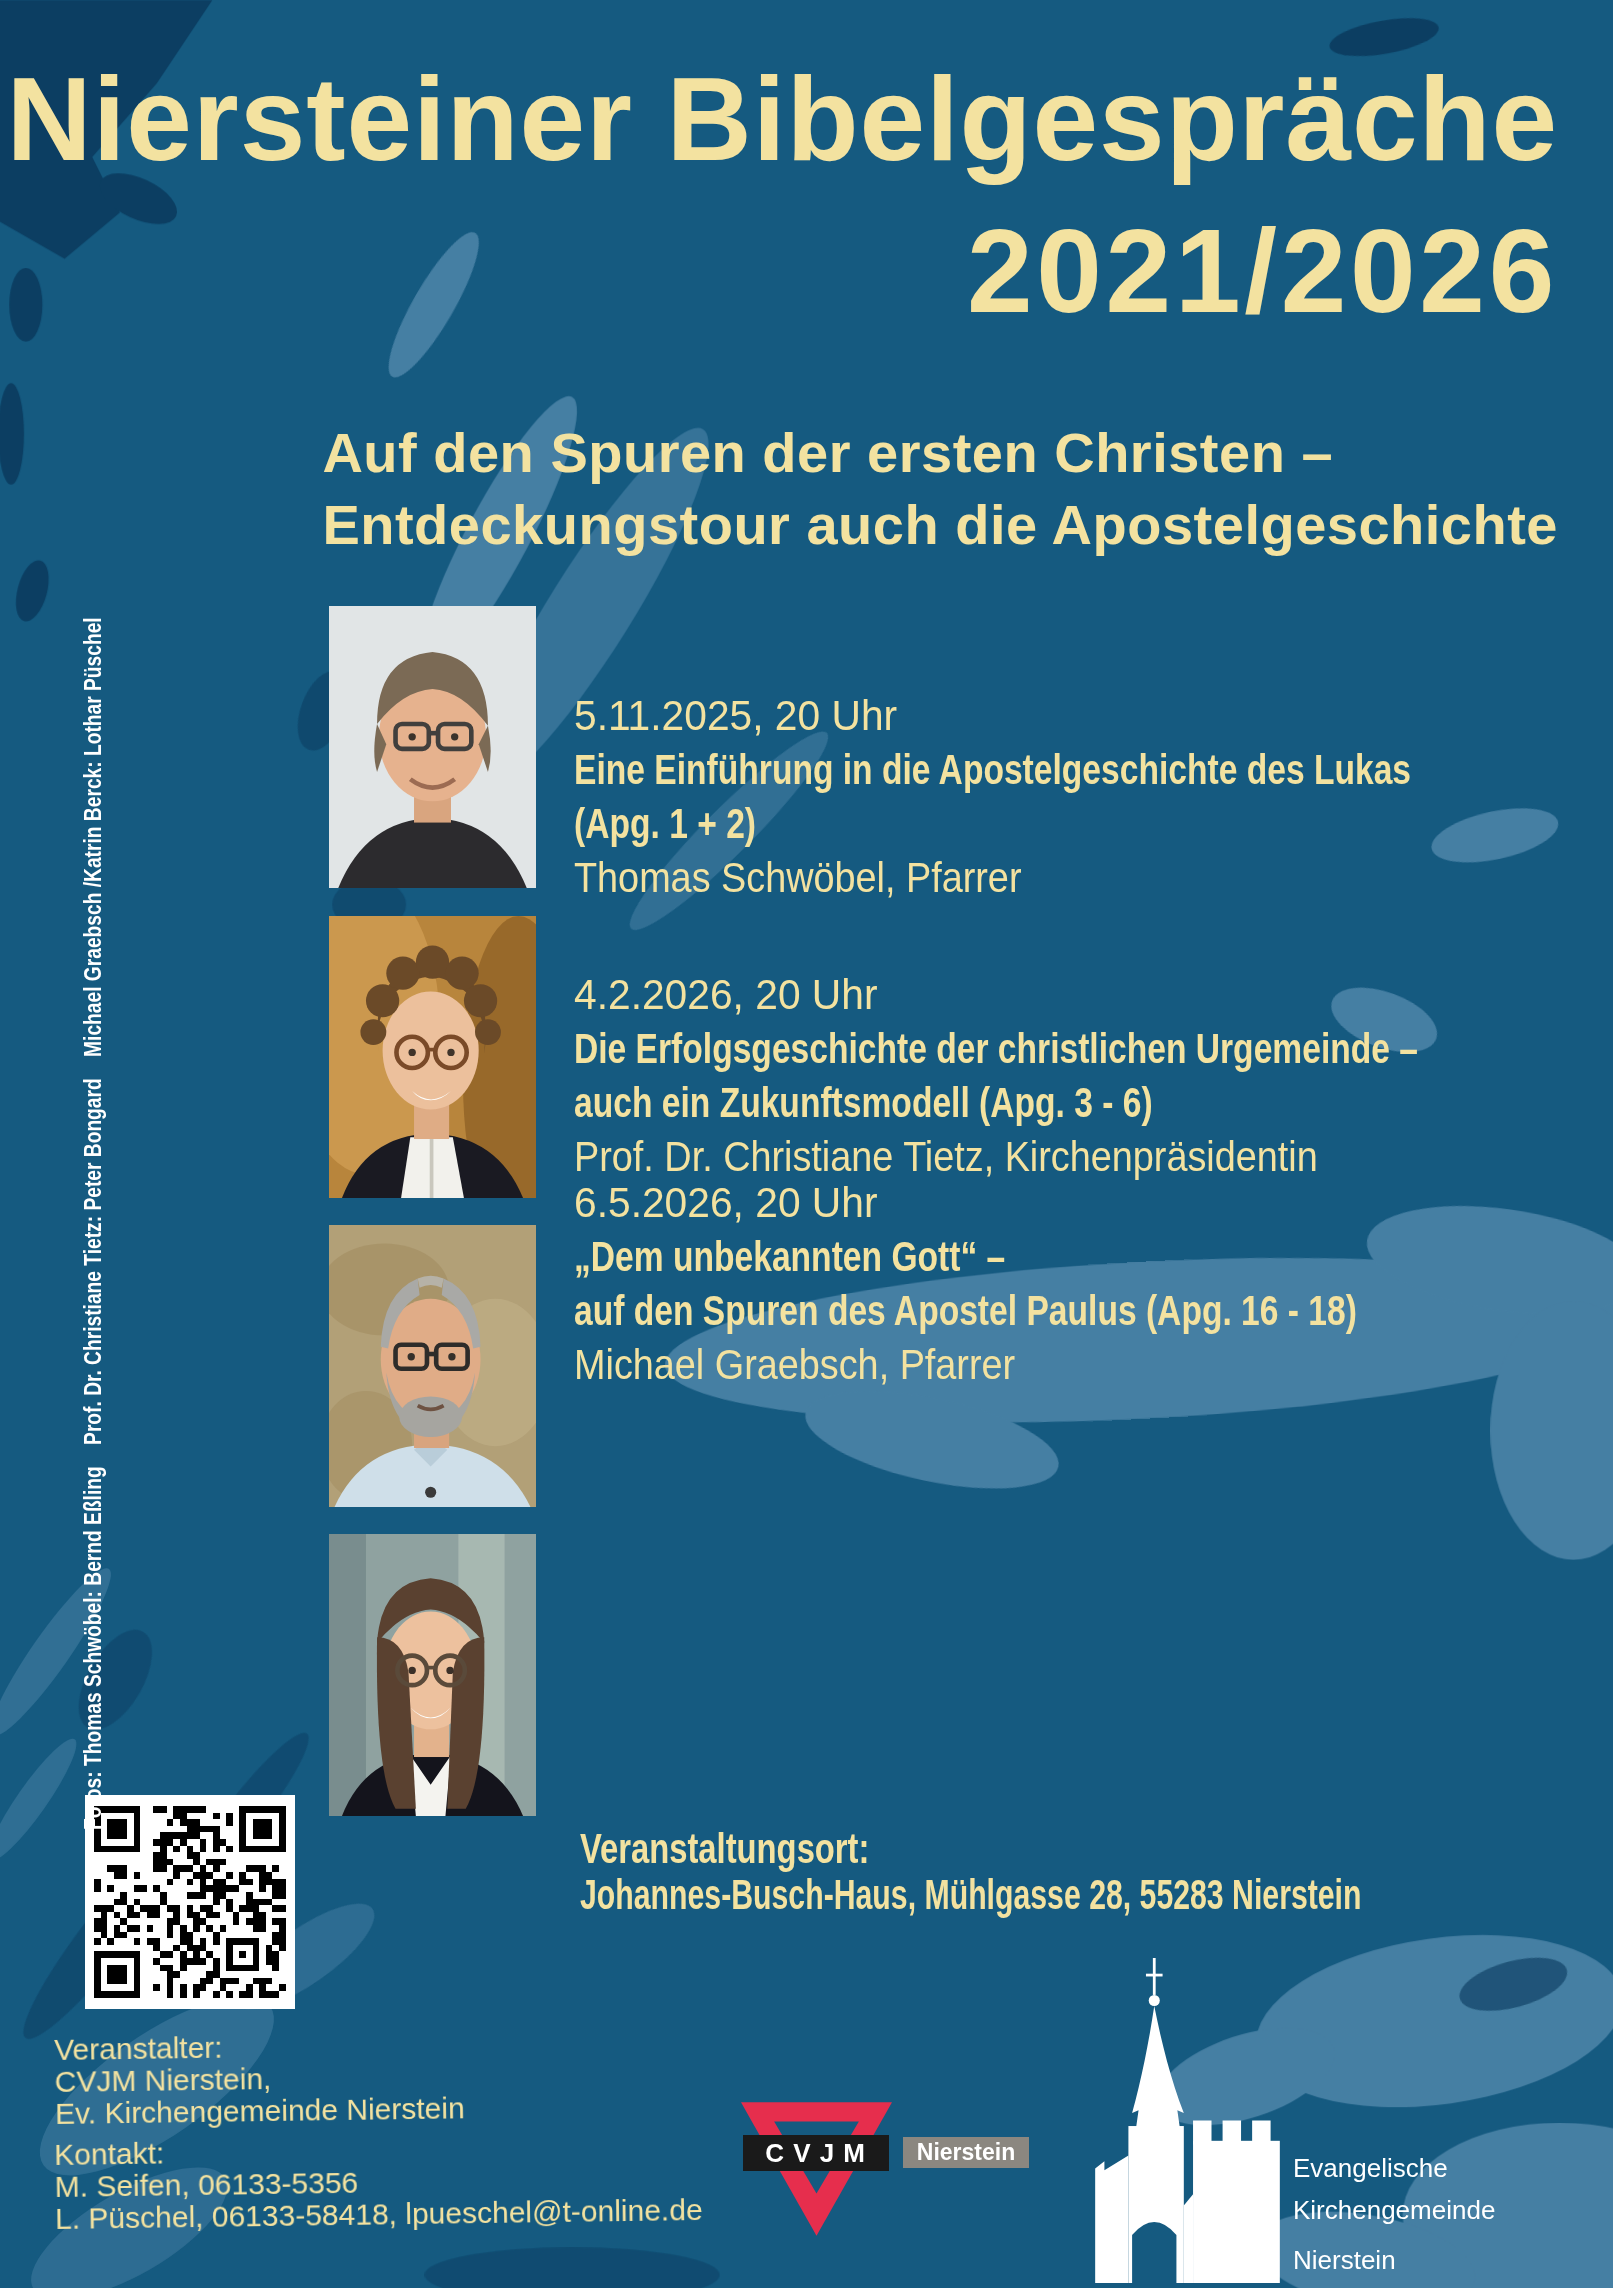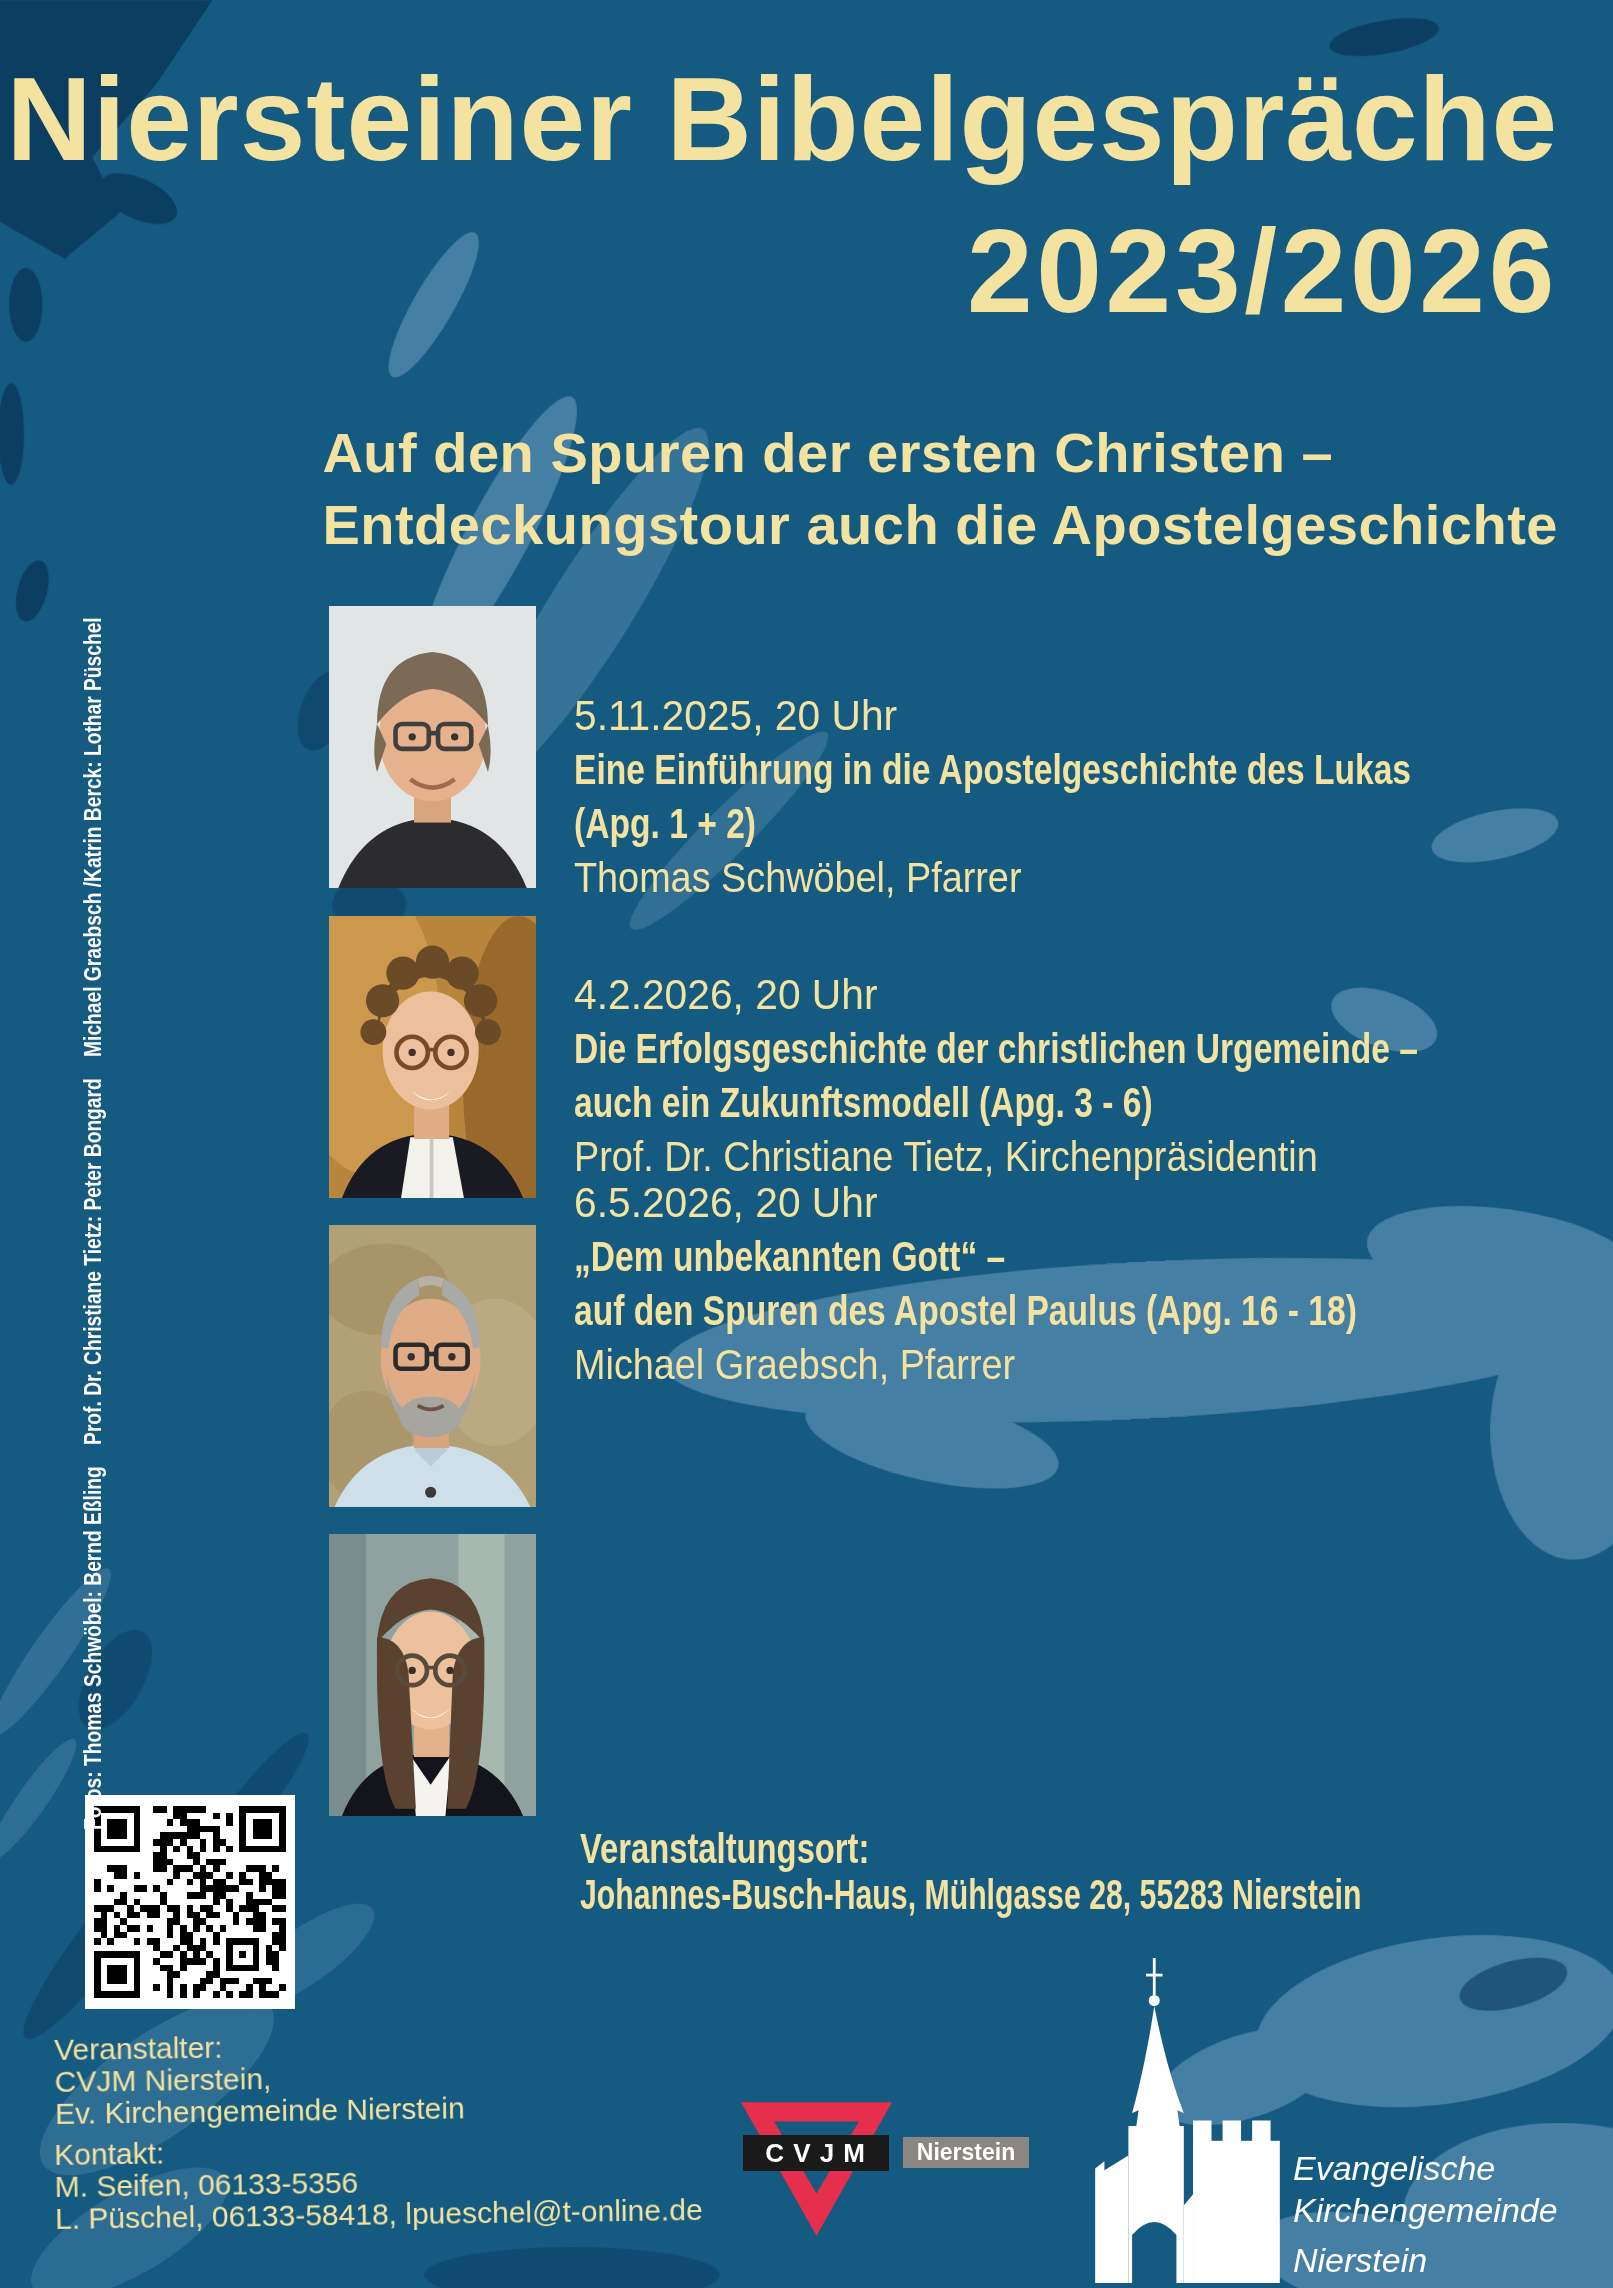--- a/index.html
+++ b/index.html
@@ -53,21 +53,21 @@
   .cvjm-tri{position:absolute;left:741px;top:2102px;width:151px;height:135px;}
   .cvjm-bar{position:absolute;left:743px;top:2135px;width:146px;height:36px;background:#1a1a1a;
             display:flex;align-items:center;justify-content:center;
             color:#fff;font-weight:bold;font-size:26px;letter-spacing:9.2px;padding-left:7.4px;box-sizing:border-box;}
   .cvjm-badge{position:absolute;left:903px;top:2137px;width:126px;height:31px;background:#8b8780;
             display:flex;align-items:center;justify-content:center;
             color:#fff;font-weight:bold;font-size:23px;}
 
   
   .church{position:absolute;left:1095px;top:1958px;width:185px;height:325px;}
-  .church-name{position:absolute;left:1293px;top:2147px;color:#fff;font-size:34px;line-height:42px;white-space:nowrap;font-style:italic;}
+  .church-name{position:absolute;left:1293px;top:2147px;color:#fff;font-size:26px;line-height:42px;white-space:nowrap;}
   .church-name .line3{margin-top:8.3px;}
 </style>
 </head>
 <body>
 
 <div class="poster">
 
   <svg class="bg-map" width="1613" height="2289" viewBox="0 0 1748 2480">
     <g fill="#4f86a9" opacity="0.85">
       <ellipse cx="1240" cy="1452" rx="520" ry="85" transform="rotate(-3 1240 1452)"></ellipse>
@@ -101,21 +101,21 @@
       <ellipse cx="400" cy="980" rx="40" ry="28" opacity="0.55"></ellipse>
       <ellipse cx="120" cy="2090" rx="26" ry="150" transform="rotate(38 120 2090)" opacity="0.55"></ellipse>
       <ellipse cx="265" cy="1965" rx="20" ry="110" transform="rotate(38 265 1965)" opacity="0.5"></ellipse>
       <ellipse cx="125" cy="1820" rx="30" ry="60" transform="rotate(30 125 1820)" opacity="0.5"></ellipse>
       <ellipse cx="620" cy="2465" rx="160" ry="30" opacity="0.5"></ellipse>
       <ellipse cx="1640" cy="2150" rx="60" ry="25" transform="rotate(-15 1640 2150)" opacity="0.7"></ellipse>
     </g>
   </svg>
 
   <div class="title-line title-1">Niersteiner Bibelgespräche</div>
-  <div class="title-line title-2">2023/2026</div>
+  <div class="title-line title-2">2021/2026</div>
 
   <div class="subtitle">
     <div>Auf den Spuren der ersten Christen –</div>
     <div>Entdeckungstour auch die Apostelgeschichte</div>
   </div>
 
   <div class="photo" style="top:606px">
     <svg viewBox="0 0 224 306" preserveAspectRatio="none">
       <rect width="224" height="306" fill="#e9ebec"></rect>
       <rect width="224" height="306" fill="#d8dde0" opacity="0.45"></rect>

